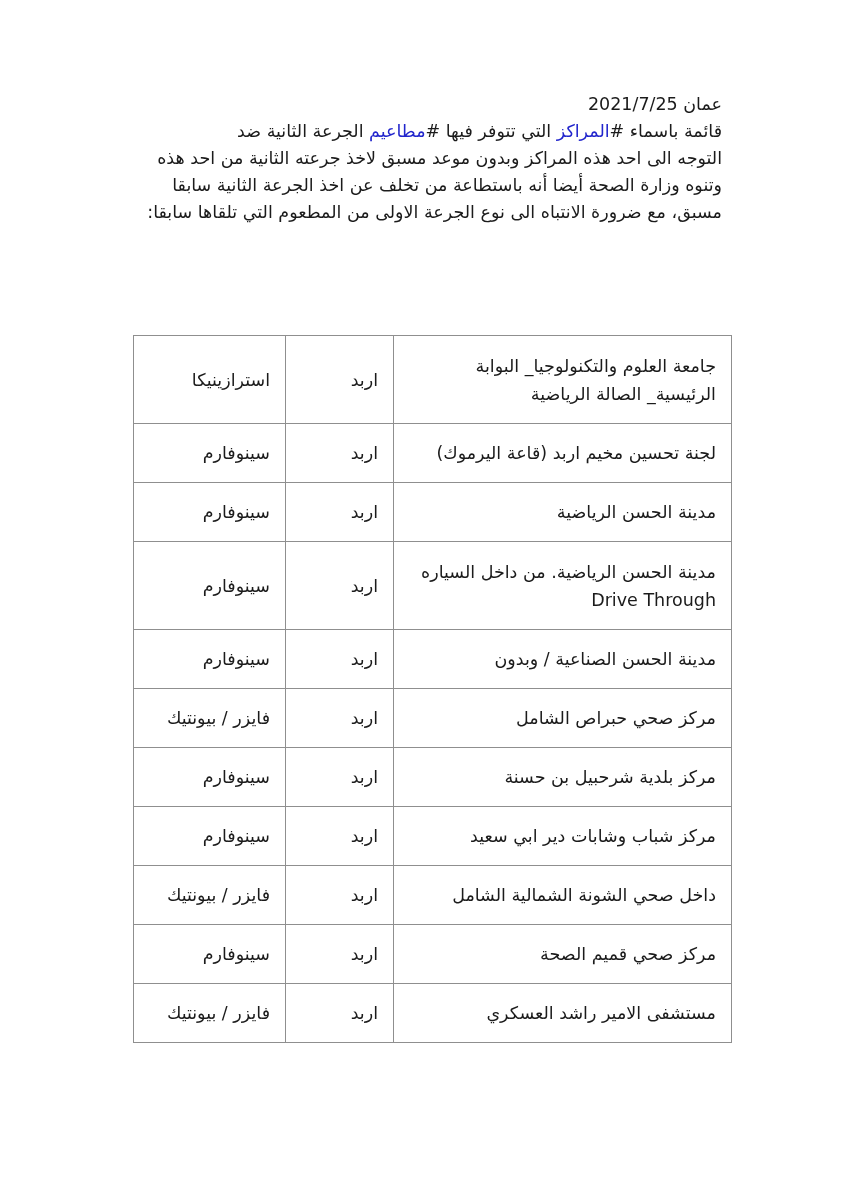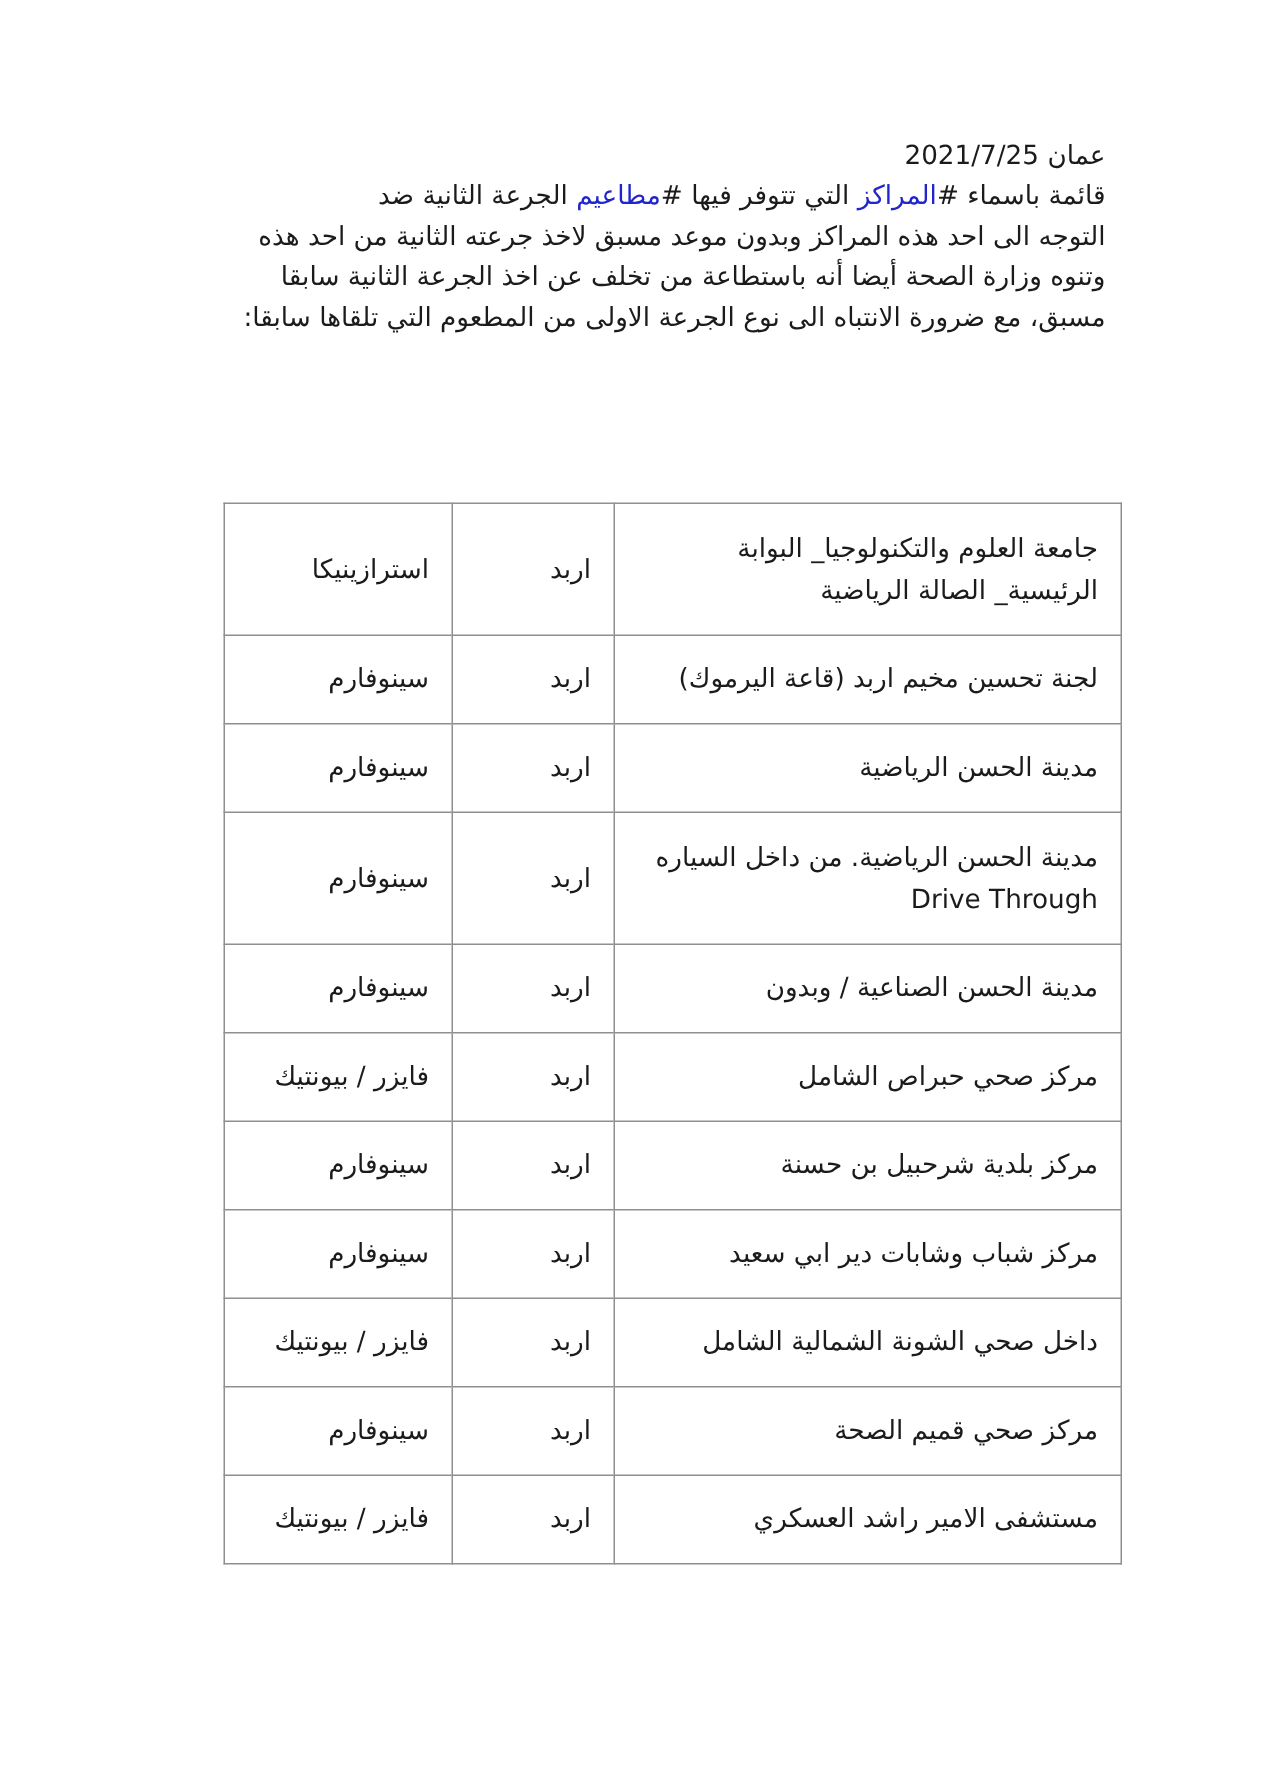--- a/index.html
+++ b/index.html
@@ -8,34 +8,34 @@
     width: 850px;
     height: 1193px;
     background: var(--page-bg, #ffffff);
     font-family: "DejaVu Sans", sans-serif;
     color: var(--text, #1b1b1b);
     overflow: hidden;
   }
   .post {
     position: absolute;
     top: 91px;
-    right: 113px;
+    right: 128px;
     width: 630px;
     direction: rtl;
     text-align: right;
     font-size: 17.5px;
     line-height: 27px;
     white-space: nowrap;
   }
   .post-line { display: block; }
   .hashtag { color: var(--link, #2125cc); cursor: pointer; }
   table.centers {
     position: absolute;
     top: 335px;
-    left: 149px;
+    left: 133px;
     width: 598px;
     table-layout: fixed;
     border-collapse: collapse;
     direction: rtl;
     font-size: 17.5px;
     line-height: 28px;
   }
   table.centers td {
     border: 1px solid var(--border, #8f8f8f);
     vertical-align: middle;

